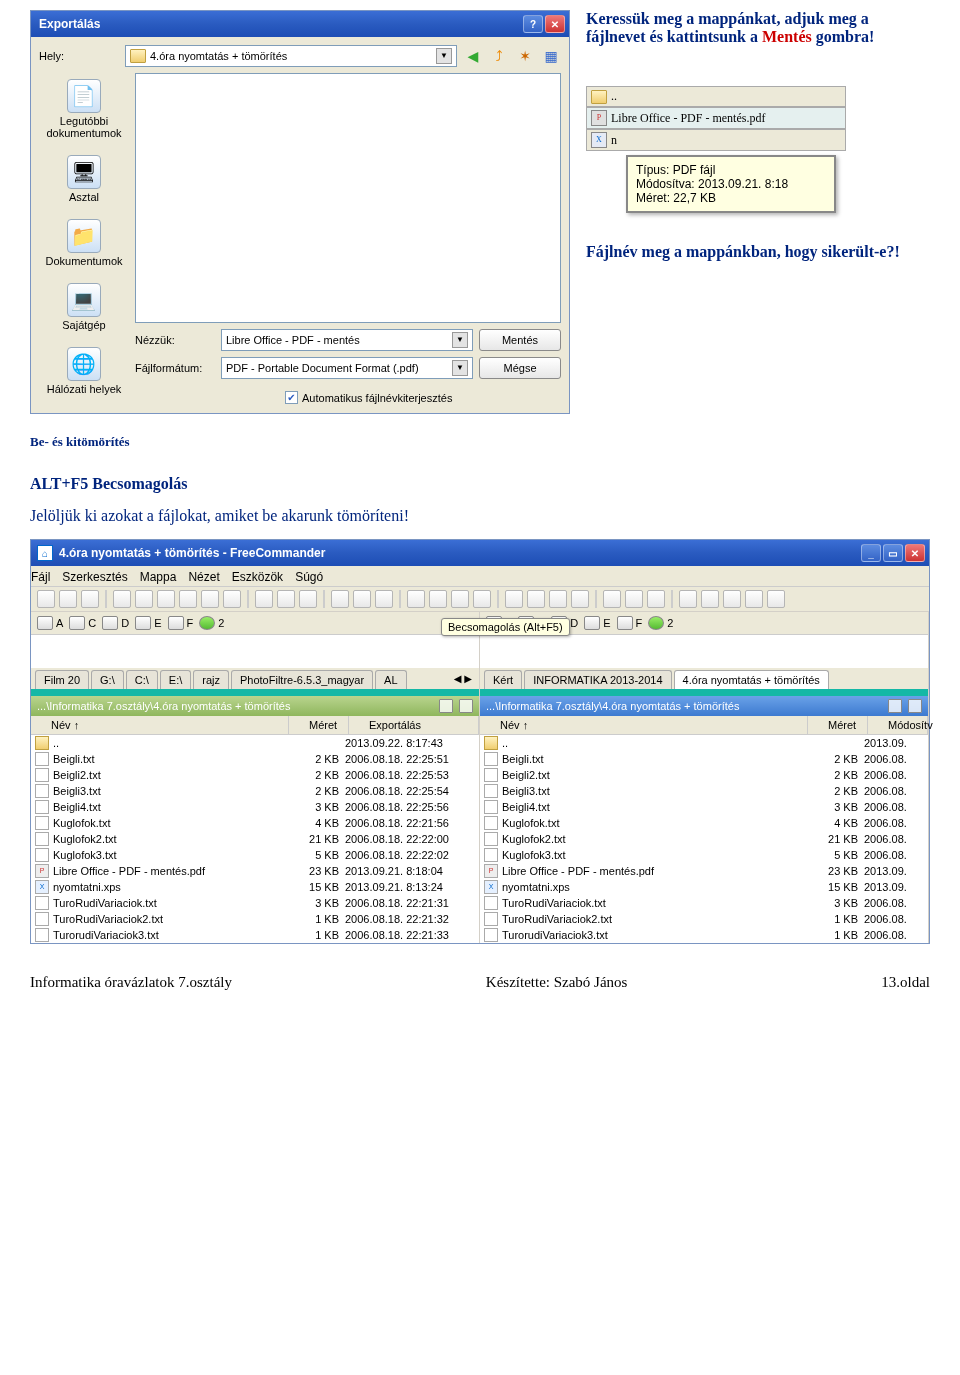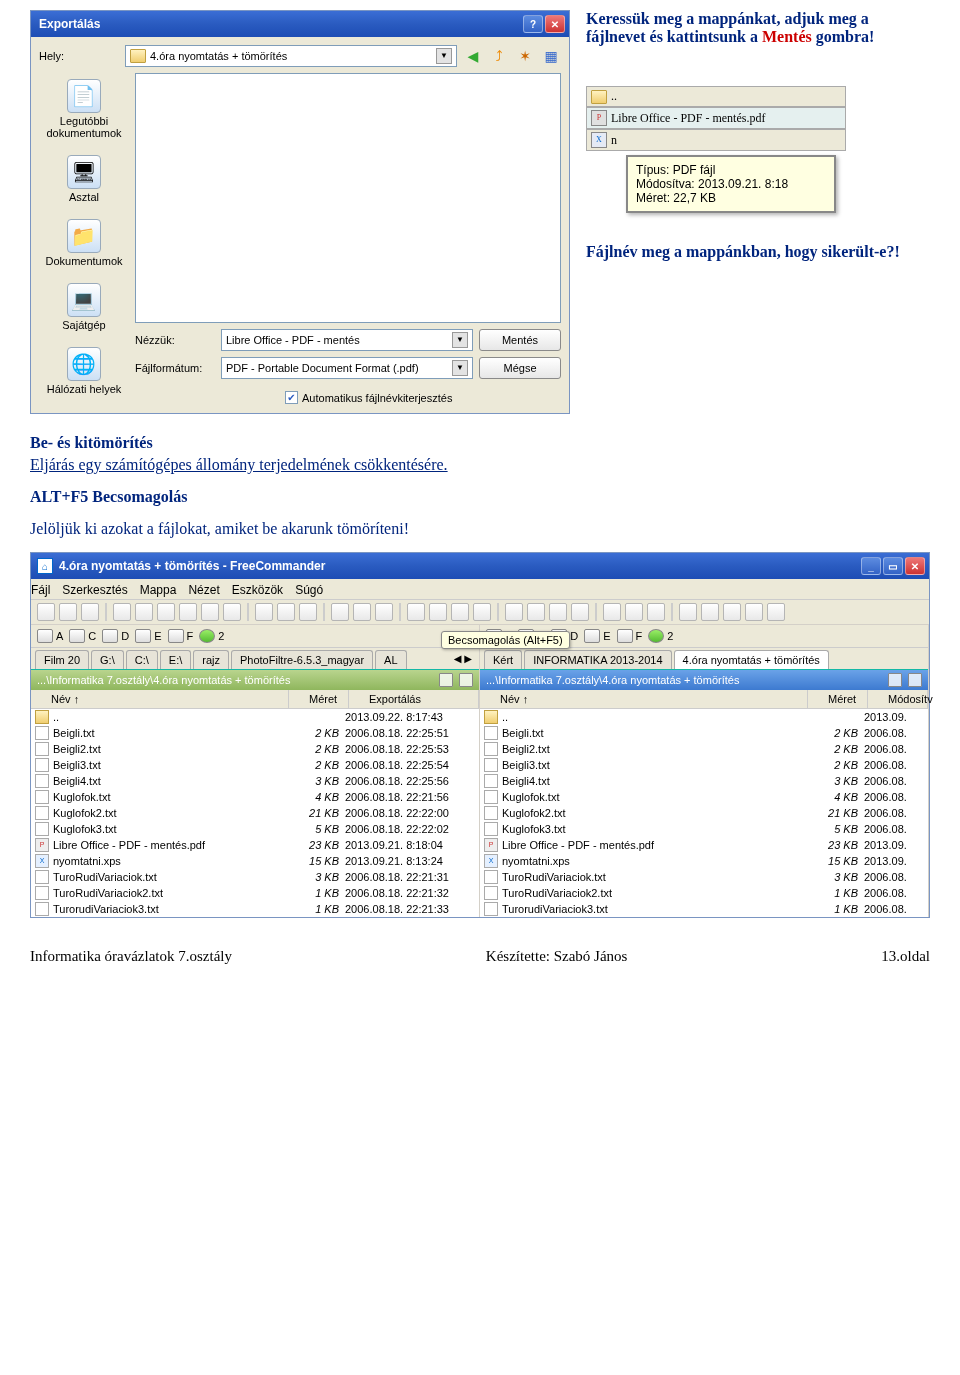--- a/index.html
+++ b/index.html
@@ -28,49 +28,49 @@
   .chk-box { width: 13px; height: 13px; border: 1px solid #7f9db9; background: #fff; font-size: 10px; text-align: center; line-height: 11px; color: #2a5bc0; }
   .right-col { flex: 1; font-family: "Times New Roman", serif; font-size: 16px; color: #00247d; }
   .right-col .p1 { font-weight: bold; margin-bottom: 40px; }
   .red { color: #c00; }
   .tooltip-box { border: 2px solid #888; background: #ffffe1; padding: 6px 8px; font-family: Verdana, sans-serif; font-size: 12px; width: 210px; margin: 4px 0 30px 0; position: relative; box-shadow: 2px 2px 4px rgba(0,0,0,.3); color: #000; }
   .file-row { display: flex; align-items: center; gap: 4px; background: #ece9d8; border: 1px solid #aaa; padding: 2px 4px; margin-bottom: 0; }
   .file-row.sel { background: #e5f0ef; border: 1px solid #aaa; }
   .pdficon { width: 16px; height: 16px; background: #e0e0e0; border: 1px solid #888; font-size: 8px; text-align: center; line-height: 14px; color: #c33; }
   .folder-small { width: 16px; height: 14px; background: linear-gradient(#fff2c0,#f0ce70); border: 1px solid #c0a040; border-radius: 1px; }
   .midtext { clear: both; font-family: "Times New Roman", serif; font-size: 16px; color: #00247d; margin-top: 20px; }
-  .midtext .h { font-weight: bold; font-size: 16px; margin-bottom: 4px; }
+  .midtext .h { font-weight: bold; font-size: 13px; margin-bottom: 25px; }
   .midtext .u { text-decoration: underline; }
   .fc { border: 1px solid #7a95c2; margin-top: 14px; font-size: 12px; font-family: Tahoma, Verdana, sans-serif; }
   .fc-title { height: 26px; background: linear-gradient(to bottom,#3b6ed5,#2a5bc0 50%,#1d4db5); color: #fff; display: flex; align-items: center; padding: 0 4px 0 6px; font-weight: bold; }
   .fc-menu { display: flex; gap: 12px; background: #ece9d8; padding: 4px 8px 2px 0; border-bottom: 1px solid #ccc; }
   .fc-tool { display: flex; gap: 4px; background: #ece9d8; padding: 3px 6px; border-bottom: 1px solid #d4d0c8; flex-wrap: wrap; align-items: center; }
   .ti { width: 18px; height: 18px; border: 1px solid #b5b5b5; background: linear-gradient(#fff,#e8e8e8); border-radius: 2px; }
   .sep { width: 2px; height: 18px; background: #ccc; margin: 0 2px; }
   .fc-panels { display: flex; }
   .panel { flex: 1; border-right: 1px solid #d4d0c8; }
   .drives { display: flex; gap: 6px; background: #ece9d8; padding: 4px 6px; border-bottom: 1px solid #ccc; }
   .drv { display: inline-flex; align-items: center; gap: 3px; font-size: 11px; }
   .drv-ico { width: 16px; height: 14px; border: 1px solid #888; background: linear-gradient(#fff,#ddd); border-radius: 2px; }
-  .tabs { display: flex; background: #ece9d8; padding: 2px 4px 0 4px; border-bottom: 1px solid #14b8a6; font-size: 11px; }
+  .tabs { display: flex; background: #ece9d8; padding: 2px 4px 0 4px; border-bottom: 7px solid #14b8a6; font-size: 11px; margin-top: 33px; }
   .tab { padding: 3px 8px; background: #e7e4d8; border: 1px solid #aaa; border-bottom: none; margin-right: 2px; border-radius: 3px 3px 0 0; }
   .tab.active { background: #fff; font-weight: normal; }
   .pathbar { background: linear-gradient(#6aa2e8,#3d7ad0); color: #fff; display: flex; align-items: center; padding: 3px 6px; font-size: 11px; justify-content: space-between; }
   .pb-left { background: linear-gradient(#b9d48e,#8fb65d); }
   .pb-icons { display: flex; gap: 6px; }
   .pb-icons span { width: 14px; height: 14px; background: rgba(255,255,255,.8); border: 1px solid #888; border-radius: 1px; }
   .filelist { background: #fff; }
   .fl-head { display: flex; background: #ece9d8; border-bottom: 1px solid #ccc; font-size: 11px; }
   .fl-head div { padding: 3px 20px; border-right: 1px solid #ccc; }
   .col-name { flex: 1; }
   .col-size { width: 60px; text-align: right; }
   .col-date { width: 130px; }
   .fl-row { display: flex; align-items: center; padding: 1px 4px; font-size: 11px; border-bottom: 0; }
   .fl-row .nm { flex: 1; display: flex; align-items: center; gap: 4px; }
-  .fl-row .sz { width: 60px; text-align: right; padding-right: 6px; font-style: italic; }
+  .fl-row .sz { width: 60px; text-align: right; padding-right: 6px; }
   .fl-row .dt { width: 130px; }
   .fi { width: 14px; height: 14px; border: 1px solid #aaa; background: #fff; }
   .fi.fldr { background: linear-gradient(#fff2c0,#f0ce70); border-color: #c0a040; }
   .fi.pdf { color: #c33; font-size: 7px; text-align: center; line-height: 12px; background: #eee; }
   .fi.xps { color: #06c; font-size: 7px; text-align: center; line-height: 12px; background: #e5f0ff; }
   .balloon { position: absolute; background: #ffffe1; border: 1px solid #888; padding: 2px 6px; font-size: 11px; border-radius: 3px; box-shadow: 1px 1px 3px rgba(0,0,0,.3); }
   .footer { margin-top: 30px; display: flex; justify-content: space-between; font-family: "Times New Roman", serif; font-size: 15px; color: #000; gap: 44px; }
 </style>
 </head>
 <body>
@@ -177,21 +177,20 @@
       <div>Módosítva: 2013.09.21. 8:18</div>
       <div>Méret: 22,7 KB</div>
     </div>
 
     <div class="p1">Fájlnév meg a mappánkban, hogy sikerült-e?!</div>
   </div>
 </div>
 
 <div class="midtext">
   <div class="h">Be- és kitömörítés</div>
-  <div class="u" style="margin-bottom:14px">Eljárás egy számítógépes állomány terjedelmének csökkentésére.</div>
   <div style="font-weight:bold;margin-bottom:14px">ALT+F5 Becsomagolás</div>
   <div>Jelöljük ki azokat a fájlokat, amiket be akarunk tömöríteni!</div>
 </div>
 
 <div class="fc" style="position:relative">
   <div class="fc-title">
     <span style="width:16px;height:16px;background:#fff;border:1px solid #06c;margin-right:6px;display:inline-flex;align-items:center;justify-content:center;color:#06c;font-size:10px">⌂</span>
     <span>4.óra nyomtatás + tömörítés - FreeCommander</span>
     <span class="spacer" style="flex:1"></span>
     <span class="tb-ico">_</span>

